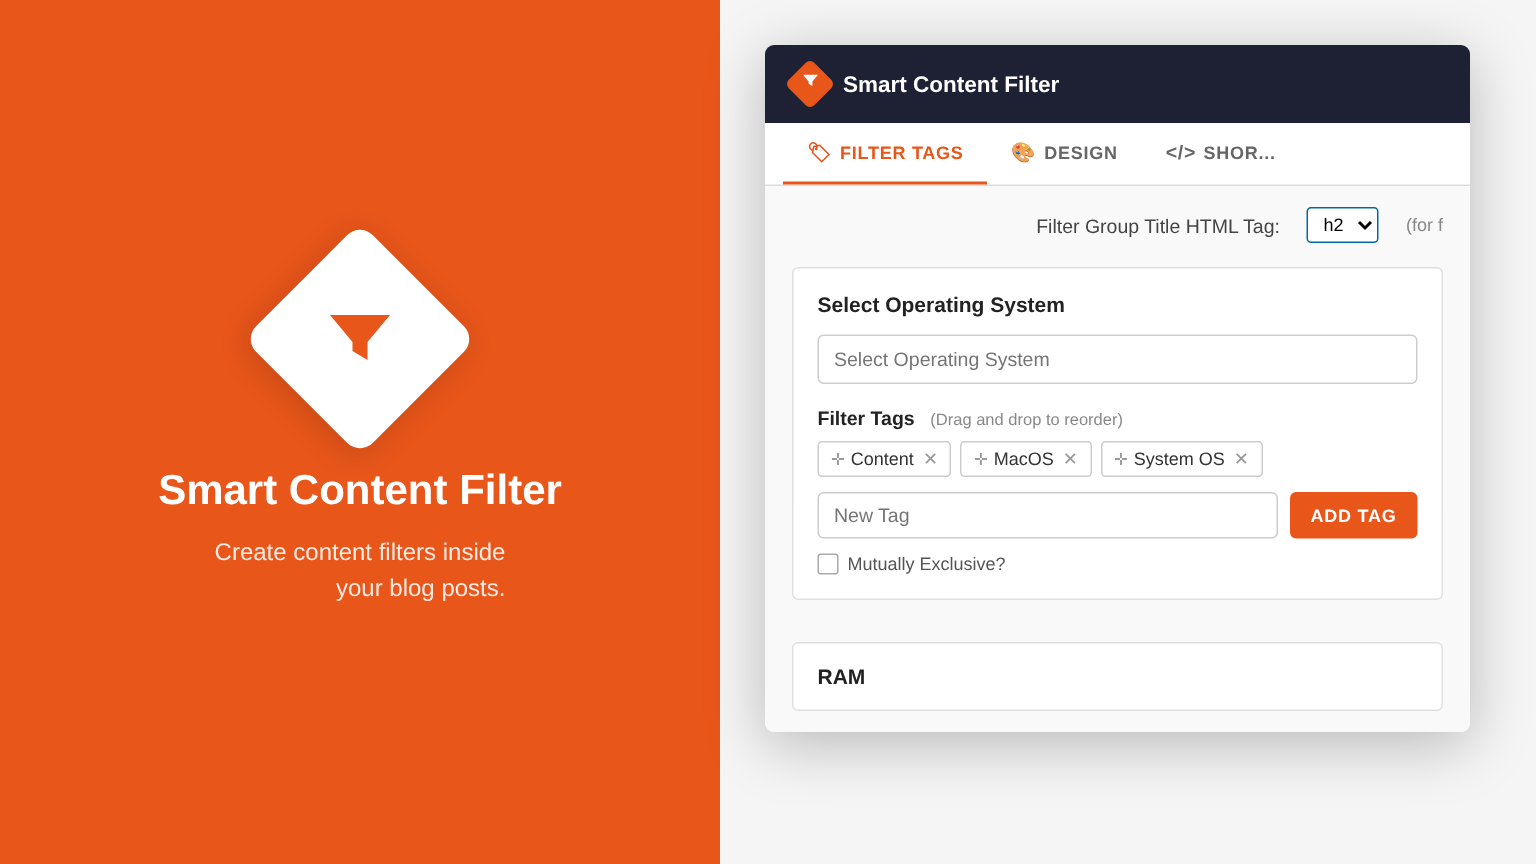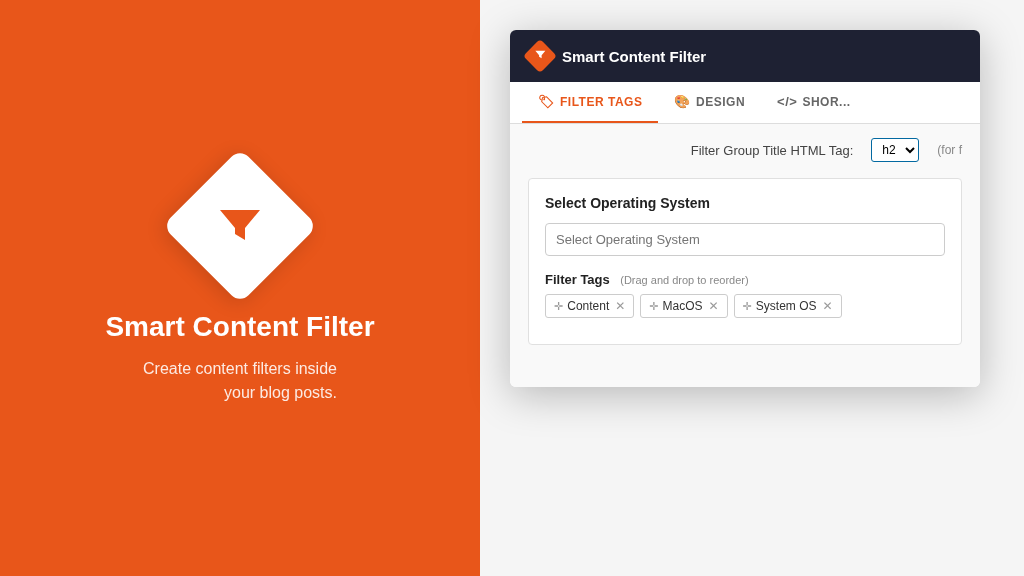--- a/index.html
+++ b/index.html
@@ -387,19 +387,30 @@
             <span>MacOS</span>
             <span class="tag-remove">✕</span>
           </div>
           <div class="tag-chip">
             <span class="tag-drag">✛</span>
             <span>System OS</span>
             <span class="tag-remove">✕</span>
           </div>
         </div>
 
-
-      </div>
-
+        <div class="new-tag-row">
+          <input class="new-tag-input" type="text" placeholder="New Tag" style="">
+          <button class="add-tag-btn">ADD TAG</button>
+        </div>
+
+        <div class="mutually-exclusive">
+          <div class="checkbox"></div>
+          <span>Mutually Exclusive?</span>
+        </div>
+      </div>
+
+      <div class="filter-group-card-2">
+        <div class="filter-group-name-2">RAM</div>
+      </div>
 
     </div>
   </div>
 </div>
 
 </body></html>

